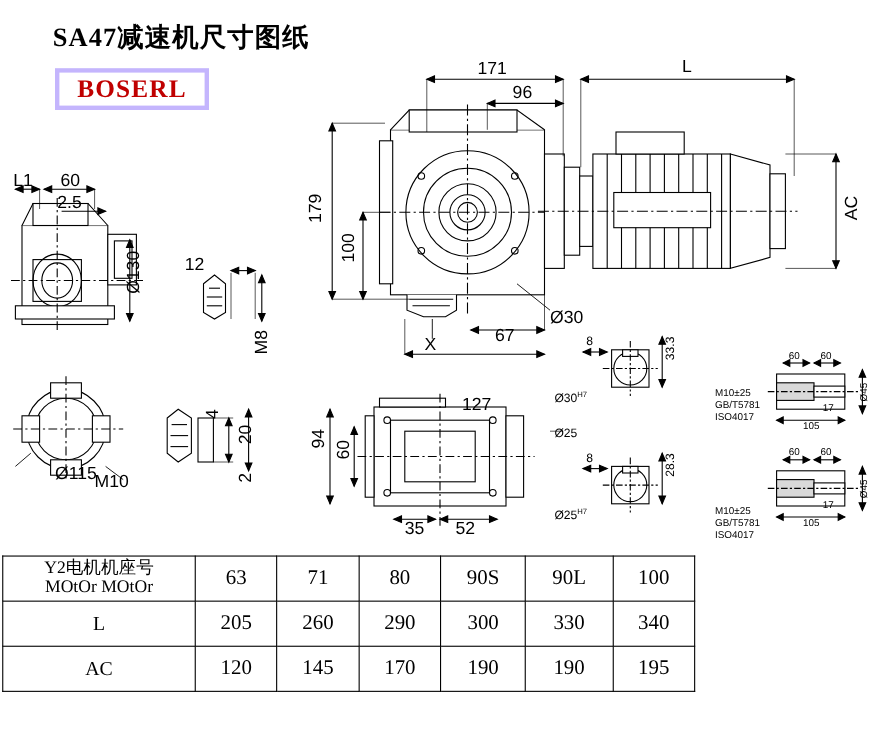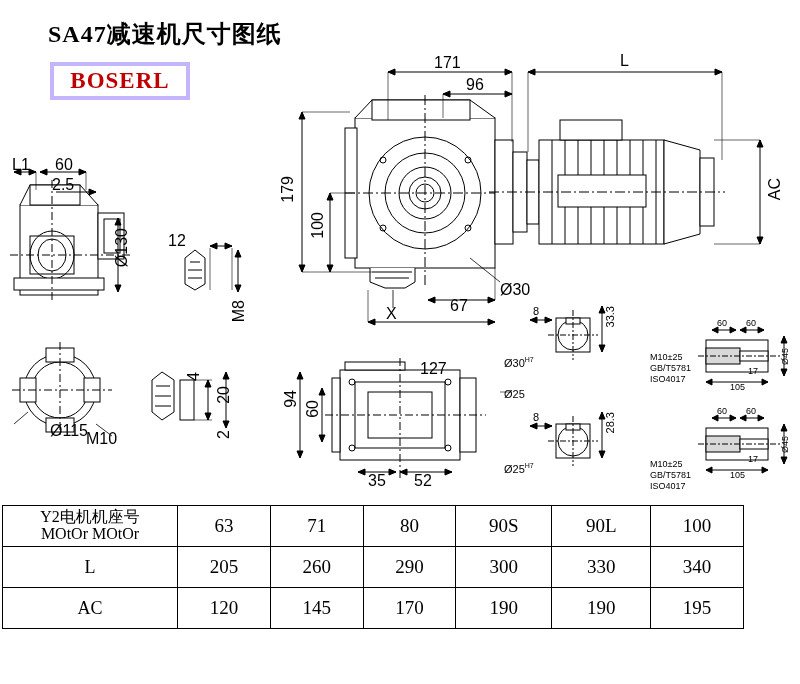--- a/index.html
+++ b/index.html
@@ -7,21 +7,21 @@
   .abs{position:absolute;}
   #title{left:48px;top:18px;font-size:24px;font-weight:bold;letter-spacing:1px;}
   #logo{left:50px;top:62px;width:132px;height:30px;border:4px solid #c4b5fd;display:flex;align-items:center;justify-content:center;}
   #logo span{font-family:"Liberation Serif",serif;font-size:23px;font-weight:bold;color:#c00000;letter-spacing:1px;}
   .dim{font-size:16px;font-family:"Liberation Sans",sans-serif;}
   .dim.small{font-size:11px;}
   .dim.tiny{font-size:9px;}
   .vert{writing-mode:vertical-rl;transform:rotate(180deg);}
   svg{position:absolute;left:0;top:0;}
   
-  #spec-table{position:absolute;left:2px;top:505px;width:742px;border-collapse:collapse;}
+  #spec-table{position:absolute;left:2px;top:505px;width:630px;border-collapse:collapse;}
   #spec-table td{border:1px solid #000;text-align:center;font-size:19px;font-family:"Liberation Serif",serif;height:38px;}
   #spec-table td.label{width:172px;font-size:18px;}
   #spec-table td.label.two{line-height:1.05;font-size:16px;}
   .lbl-cn{font-family:"Liberation Serif",serif;}
 </style>
 </head>
 <body>
 
 <div class="abs" id="title">SA47减速机尺寸图纸</div>
 <div class="abs" id="logo">

